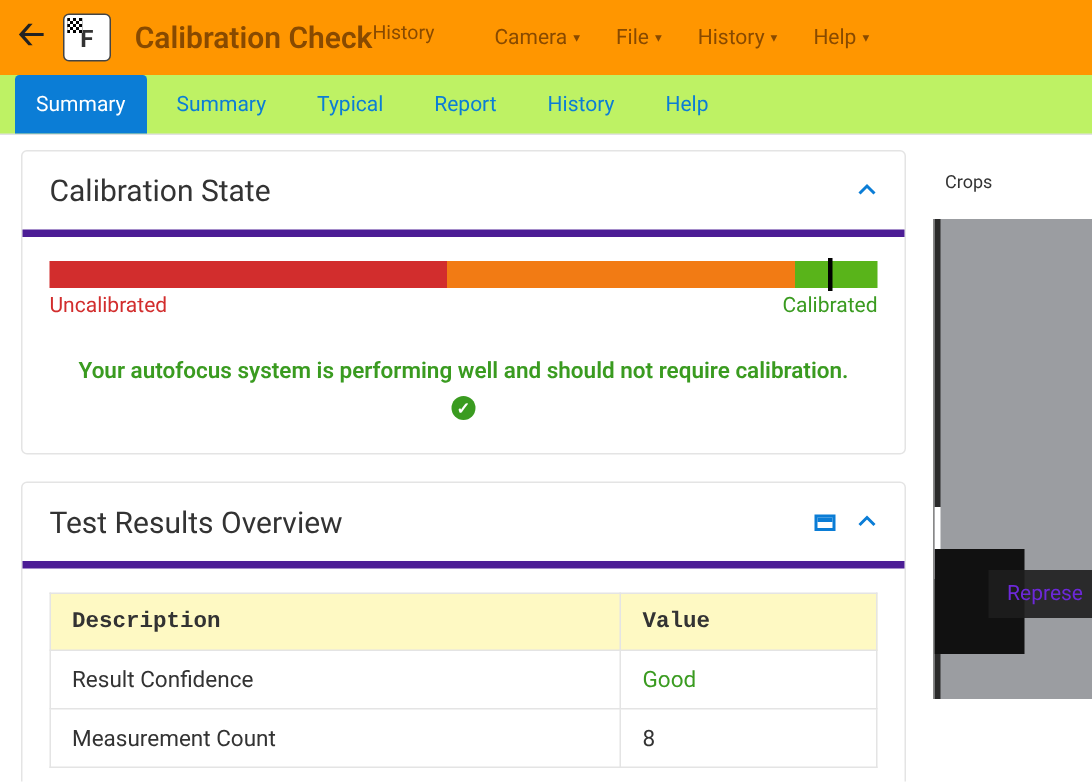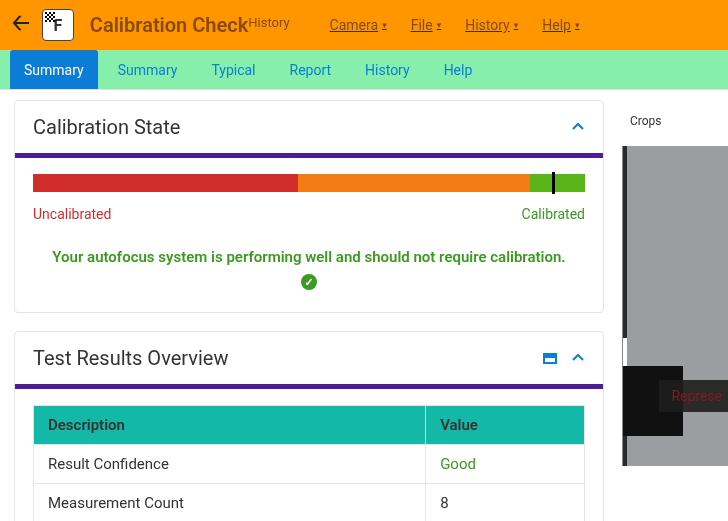--- a/index.html
+++ b/index.html
@@ -45,32 +45,32 @@
     content: "";
     position: absolute;
     top: 2px; left: 2px;
     width: 10px; height: 10px;
     background-image: repeating-linear-gradient(0deg,#000 0 2px,#fff 2px 4px), repeating-linear-gradient(90deg,#000 0 2px,#fff 2px 4px);
     background-blend-mode: difference;
   }
   .title-block { display: flex; flex-direction: row; margin-right: 40px; }
   .title-main { font-size: 20px; font-weight: 600; color: #884a00; line-height: 1; }
   .title-sub  { font-size: 13px; color: #884a00; }
-  .top-menu { display: flex; gap: 24px; text-decoration: underline; }
+  .top-menu { display: flex; gap: 24px; }
   .top-menu-item {
     color: #884a00;
     font-size: 14px;
     cursor: pointer;
     display: flex;
     align-items: center;
     gap: 4px;
   }
   .caret { font-size: 9px; }
   .tab-strip {
-    background: #86efac;
+    background: #bef264;
     border-bottom: 1px solid #e1e1e1;
     height: 40px;
     display: flex;
     align-items: stretch;
     padding: 0 10px;
     gap: 6px;
   }
   .tab {
     display: flex;
     align-items: center;
@@ -112,21 +112,21 @@
   .seg { height: 100%; }
   .seg-red    { background: #d22d2d; }
   .seg-orange { background: #f27b14; }
   .seg-green  { background: #59b41a; }
   .marker {
     position: absolute;
     top: -2px; bottom: -2px;
     width: 3px;
     background: #000;
   }
-  .bar-labels { display: flex; justify-content: space-between; margin-top: 14px; font-size: 14px; }
+  .bar-labels { display: flex; justify-content: space-between; margin-top: 4px; font-size: 14px; }
   .lbl-uncal { color: #d22d2d; }
   .lbl-cal   { color: #3a9b20; }
   .status-line {
     display: flex;
     align-items: center;
     gap: 8px;
     margin-top: 26px;
     color: #3a9b20;
     font-weight: 600;
     font-size: 15px;
@@ -140,21 +140,21 @@
     font-size: 11px;
     display: flex; align-items: center; justify-content: center;
   }
 
   table.results { width: 100%; border-collapse: collapse; font-size: 15px; }
   table.results th, table.results td {
     text-align: left;
     padding: 10px 14px;
     border: 1px solid #e4e4e4;
   }
-  table.results th { background: #14b8a6; font-weight: 600; }
+  table.results th { background: #fef9c3; font-weight: 600; font-family: Liberation Mono, monospace; }
   .val-green { color: #3a9b20; }
 
   .crops-title { font-size: 12px; color: #333; padding: 14px 4px 18px 8px; }
   .crops-image {
     width: 110px;
     height: 320px;
     background: #9b9da1;
     position: relative;
     overflow: hidden;
     border-left: 1px solid #888;
@@ -170,21 +170,21 @@
     left: 0; bottom: 30px;
     width: 60px; height: 70px;
     background: #111;
   }
   .rep-label {
     position: absolute;
     right: 0;
     top: 250px;
     transform: translateY(-50%);
     background: rgba(30,30,30,0.9);
-    color: #7f1d1d;
+    color: #6d28d9;
     font-size: 14px;
     padding: 8px 6px 8px 12px;
   }
   .rect-icon {
     display:inline-block;
     width: 14px; height: 11px;
     border: 2px solid #0b7dd6;
     position: relative;
   }
   .rect-icon::after{

